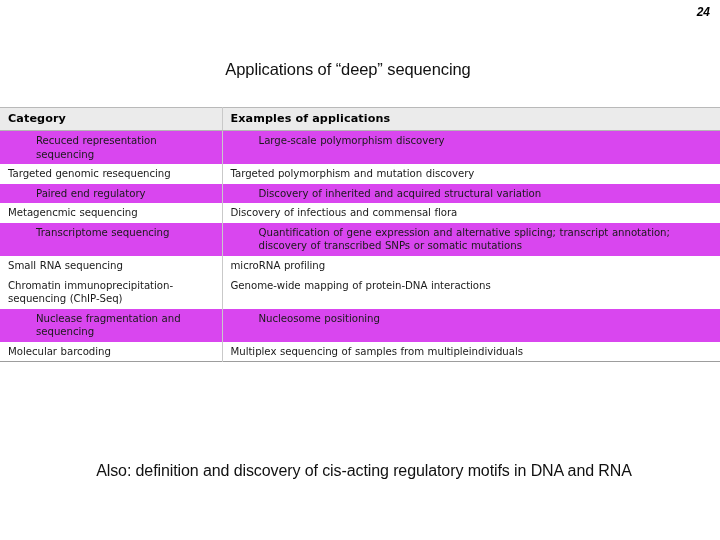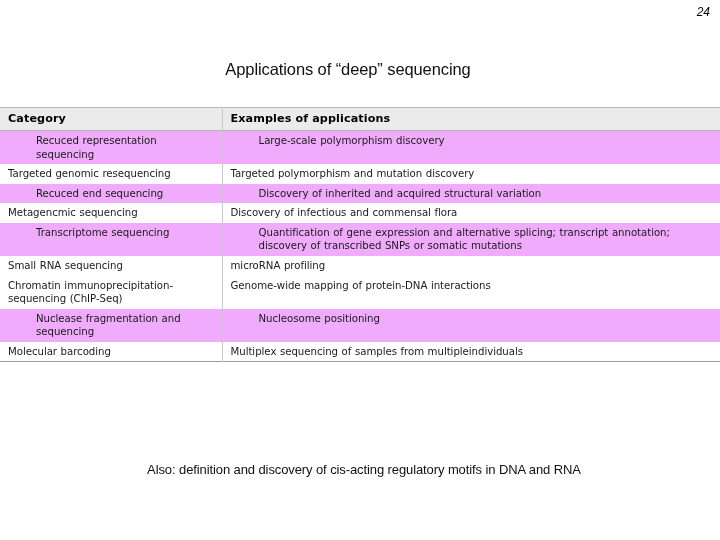--- a/index.html
+++ b/index.html
@@ -16,21 +16,21 @@
     color: #000000;
     -webkit-font-smoothing: antialiased;
   }
 
   
   #page-number {
     position: absolute;
     top: 5px;
     right: 10px;
     font-family: "Liberation Sans", sans-serif;
-    font-weight: normal;
+    font-weight: bold;
     font-style: italic;
     font-size: 12px;
     color: #000;
     letter-spacing: 0px;
   }
 
   
   #slide-title {
     position: absolute;
     top: 60px;
@@ -83,34 +83,34 @@
   table.apps-table tbody td {
     padding: 3px 7px 3px 8px;
     vertical-align: top;
     line-height: 1.33;
     letter-spacing: -0.05px;
     word-spacing: 0.4px;
   }
   table.apps-table tbody td.col-cat {
     border-right: 1px solid #c9c9c9;
   }
-  table.apps-table tbody tr.shade td { background: #f0abfc; padding-left: 36px; }
+  table.apps-table tbody tr.shade td { background: #d946ef; padding-left: 36px; }
   table.apps-table tbody tr.plain td { background: #ffffff; }
 
   
   #footer-note {
     position: absolute;
     top: 462px;
     left: 0;
     width: 720px;
     text-align: center;
     padding-left: 8px;
     box-sizing: border-box;
     font-family: "Liberation Sans", sans-serif;
-    font-size: 13px;
+    font-size: 16px;
     color: #111111;
     letter-spacing: -0.1px;
   }
 </style>
 </head>
 <body>
 
 <div id="page-number">24</div>
 
 <div id="slide-title">Applications of “deep” sequencing</div>
@@ -131,21 +131,21 @@
 
         <tr class="shade">
           <td class="col-cat">Recuced representation sequencing</td>
           <td class="col-app">Large-scale polymorphism discovery</td>
         </tr>
         <tr class="plain">
           <td class="col-cat">Targeted genomic resequencing</td>
           <td class="col-app">Targeted polymorphism and mutation discovery</td>
         </tr>
         <tr class="shade">
-          <td class="col-cat">Recuced end sequencing</td>
+          <td class="col-cat">Paired end regulatory</td>
           <td class="col-app">Discovery of inherited and acquired structural variation</td>
         </tr>
         <tr class="plain">
           <td class="col-cat">Metagencmic sequencing</td>
           <td class="col-app">Discovery of infectious and commensal flora</td>
         </tr>
         <tr class="shade">
           <td class="col-cat">Transcriptome sequencing</td>
           <td class="col-app">Quantification of gene expression and alternative splicing; transcript annotation; discovery of transcribed SNPs or somatic mutations</td>
         </tr>

